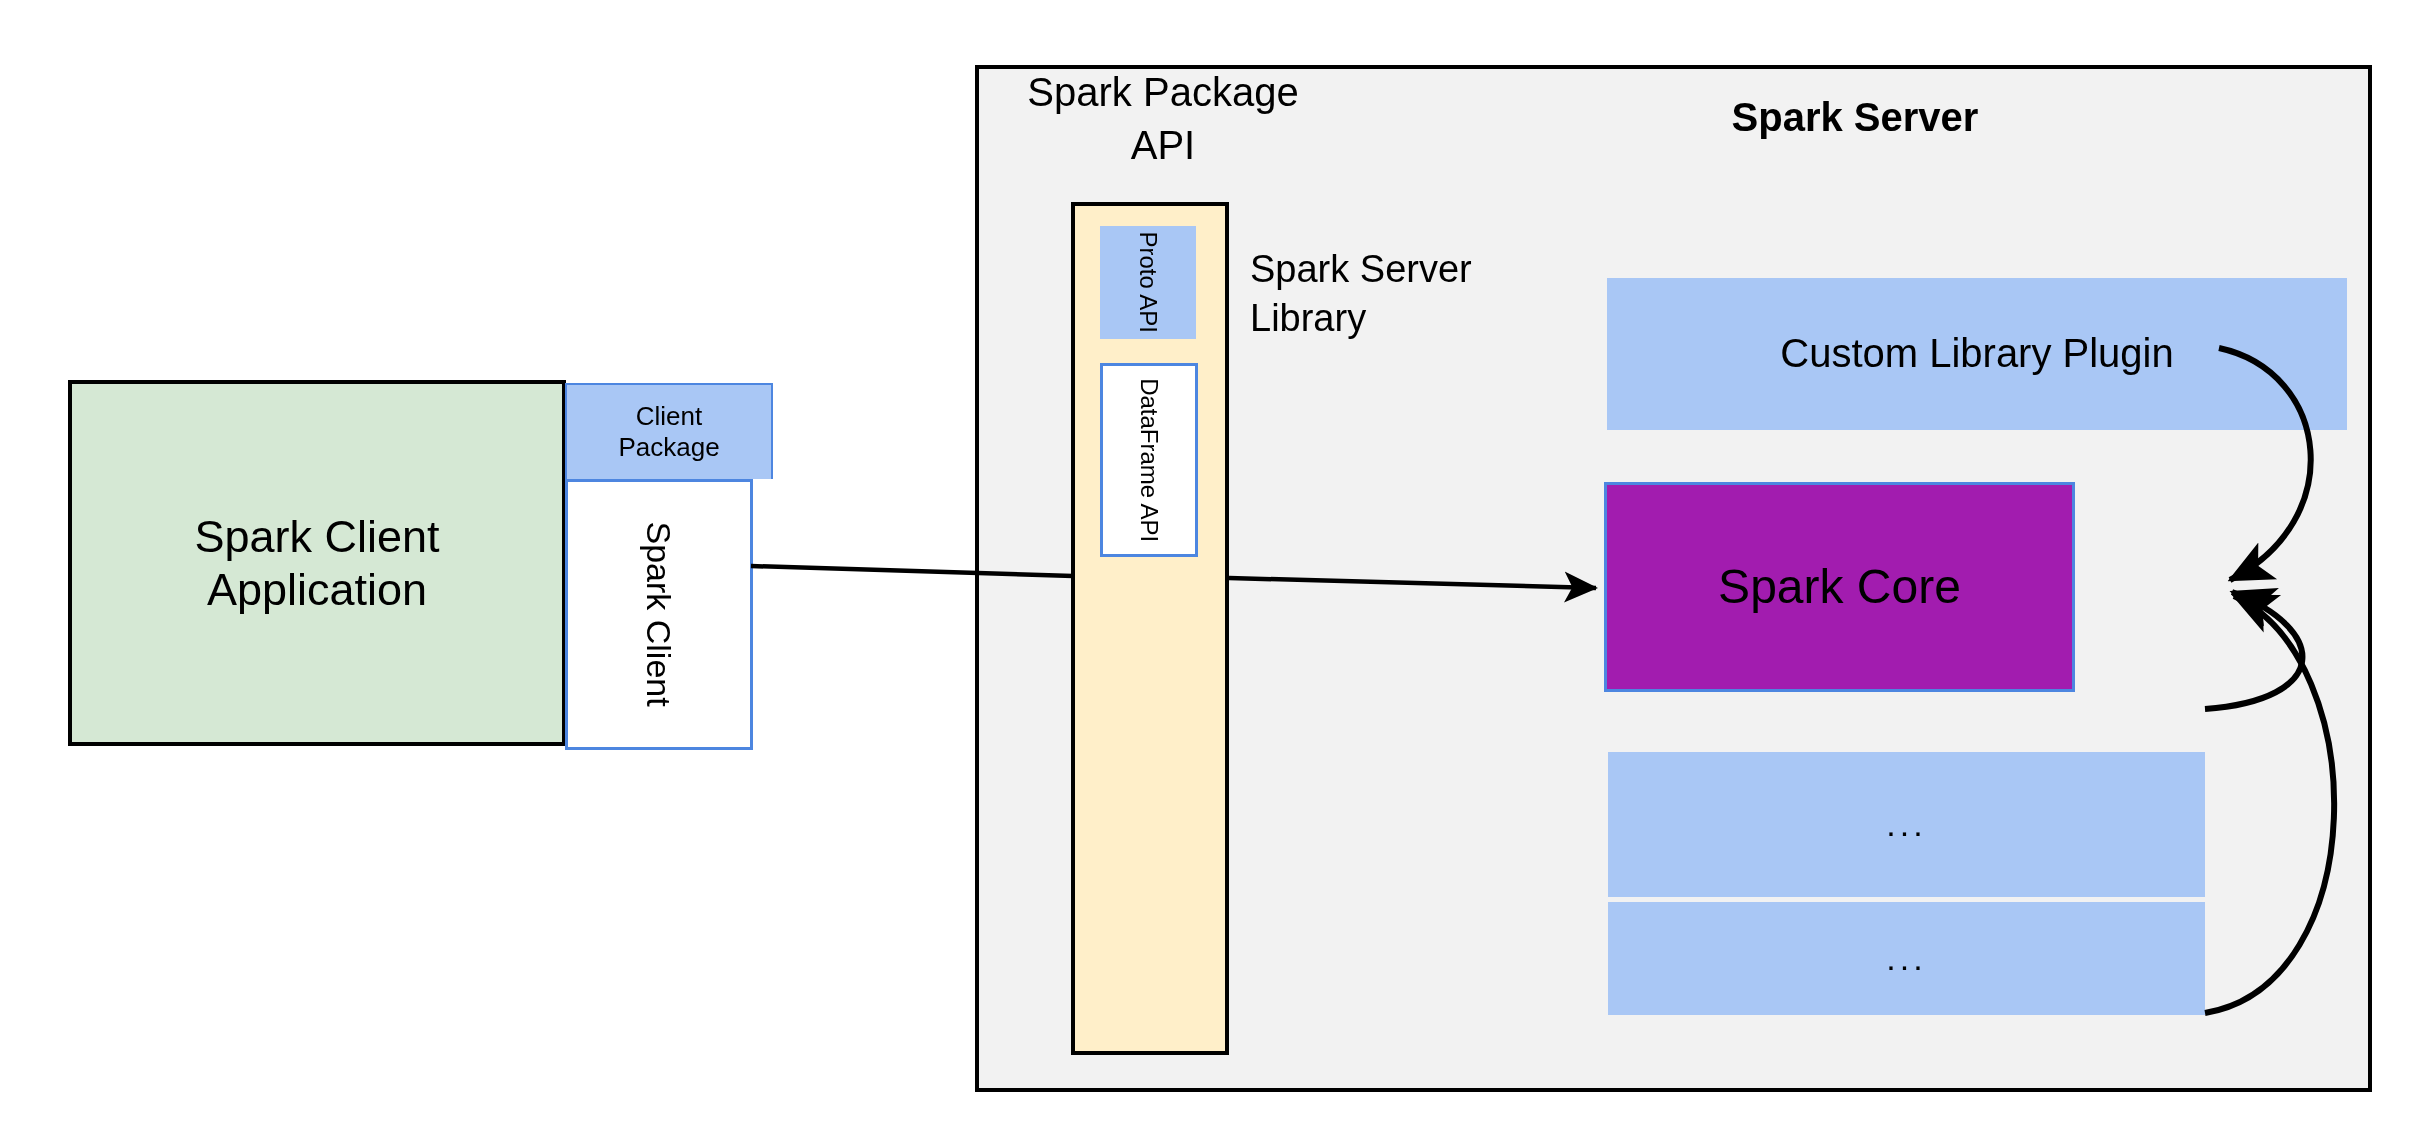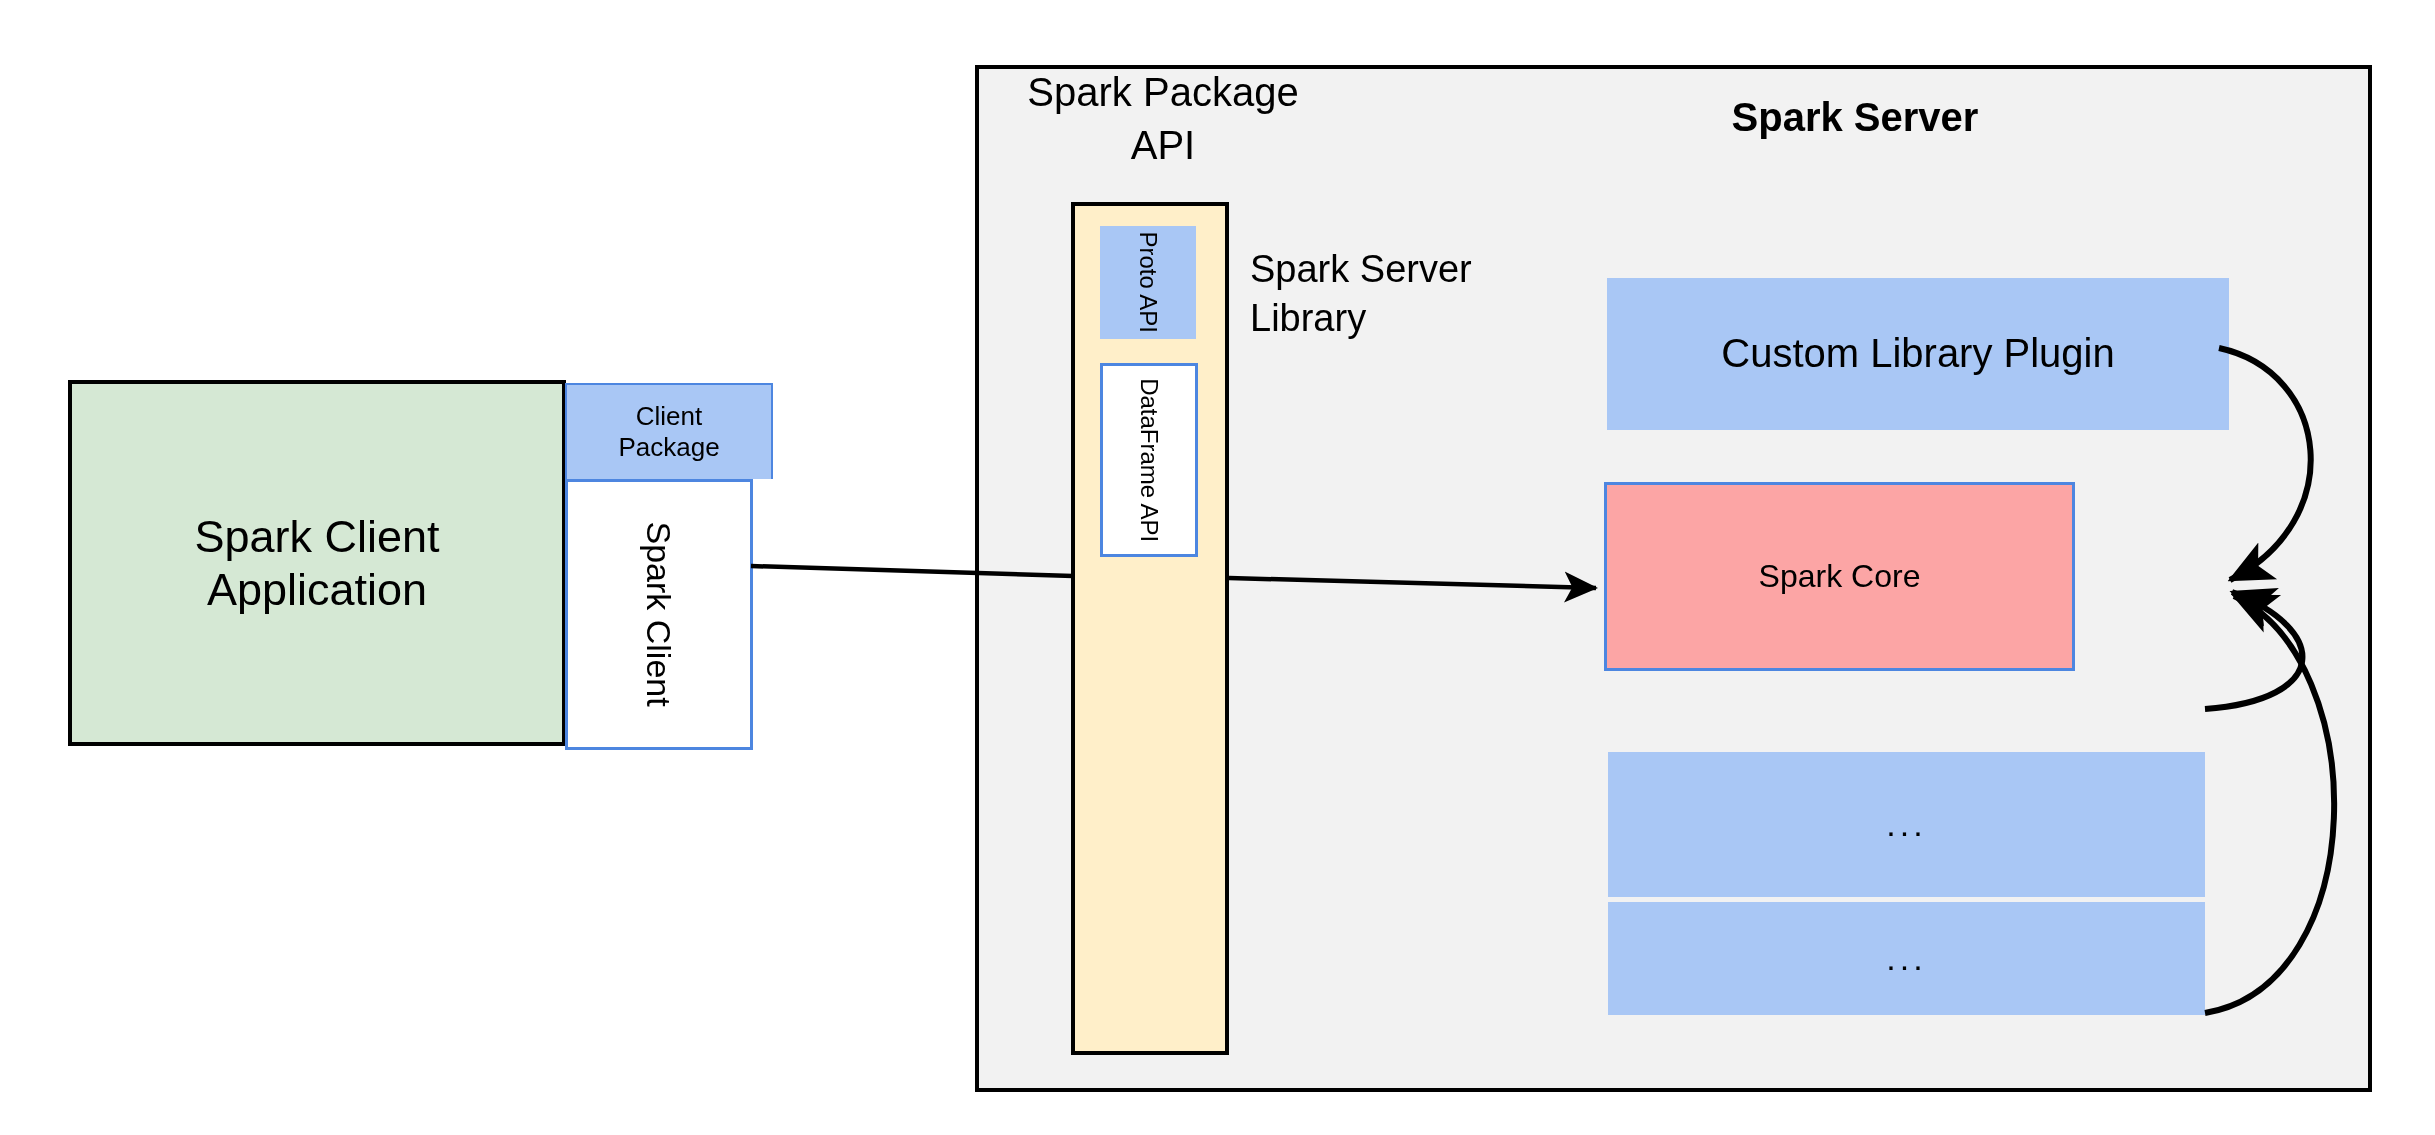--- a/index.html
+++ b/index.html
@@ -134,32 +134,32 @@
     font-size: 38px;
     line-height: 1.28;
     text-align: left;
     white-space: pre-line;
     z-index: 5;
   }
 
   
   #custom-library-plugin-box {
     left: 1607px; top: 278px;
-    width: 622px; height: 152px;
+    width: 740px; height: 152px;
     background: #A9C7F5;
     font-size: 40px;
     z-index: 3;
   }
 
   #spark-core-box {
     left: 1604px; top: 482px;
-    width: 471px; height: 189px;
-    background: #fca5a5;
+    width: 471px; height: 210px;
+    background: #a21caf;
     border: 3px solid #4D86E0;
-    font-size: 32px;
+    font-size: 48px;
     z-index: 3;
   }
 
   #ellipsis-box-1 {
     left: 1608px; top: 752px;
     width: 597px; height: 145px;
     background: #A9C7F5;
     font-size: 34px;
     letter-spacing: 4px;
     z-index: 3;

